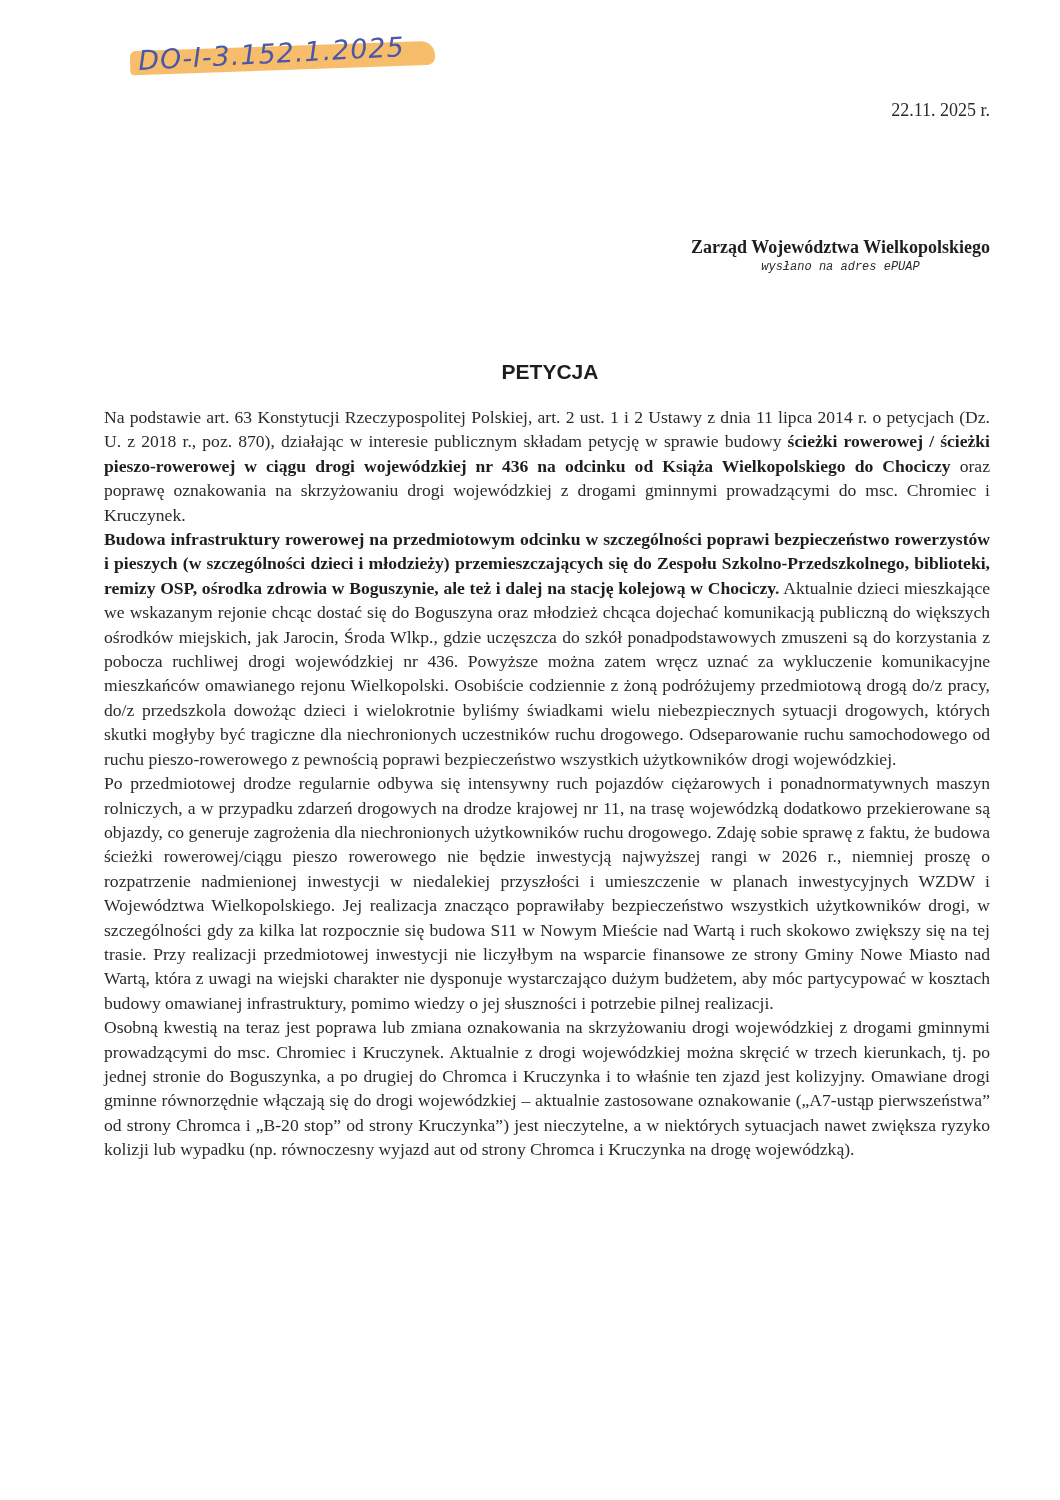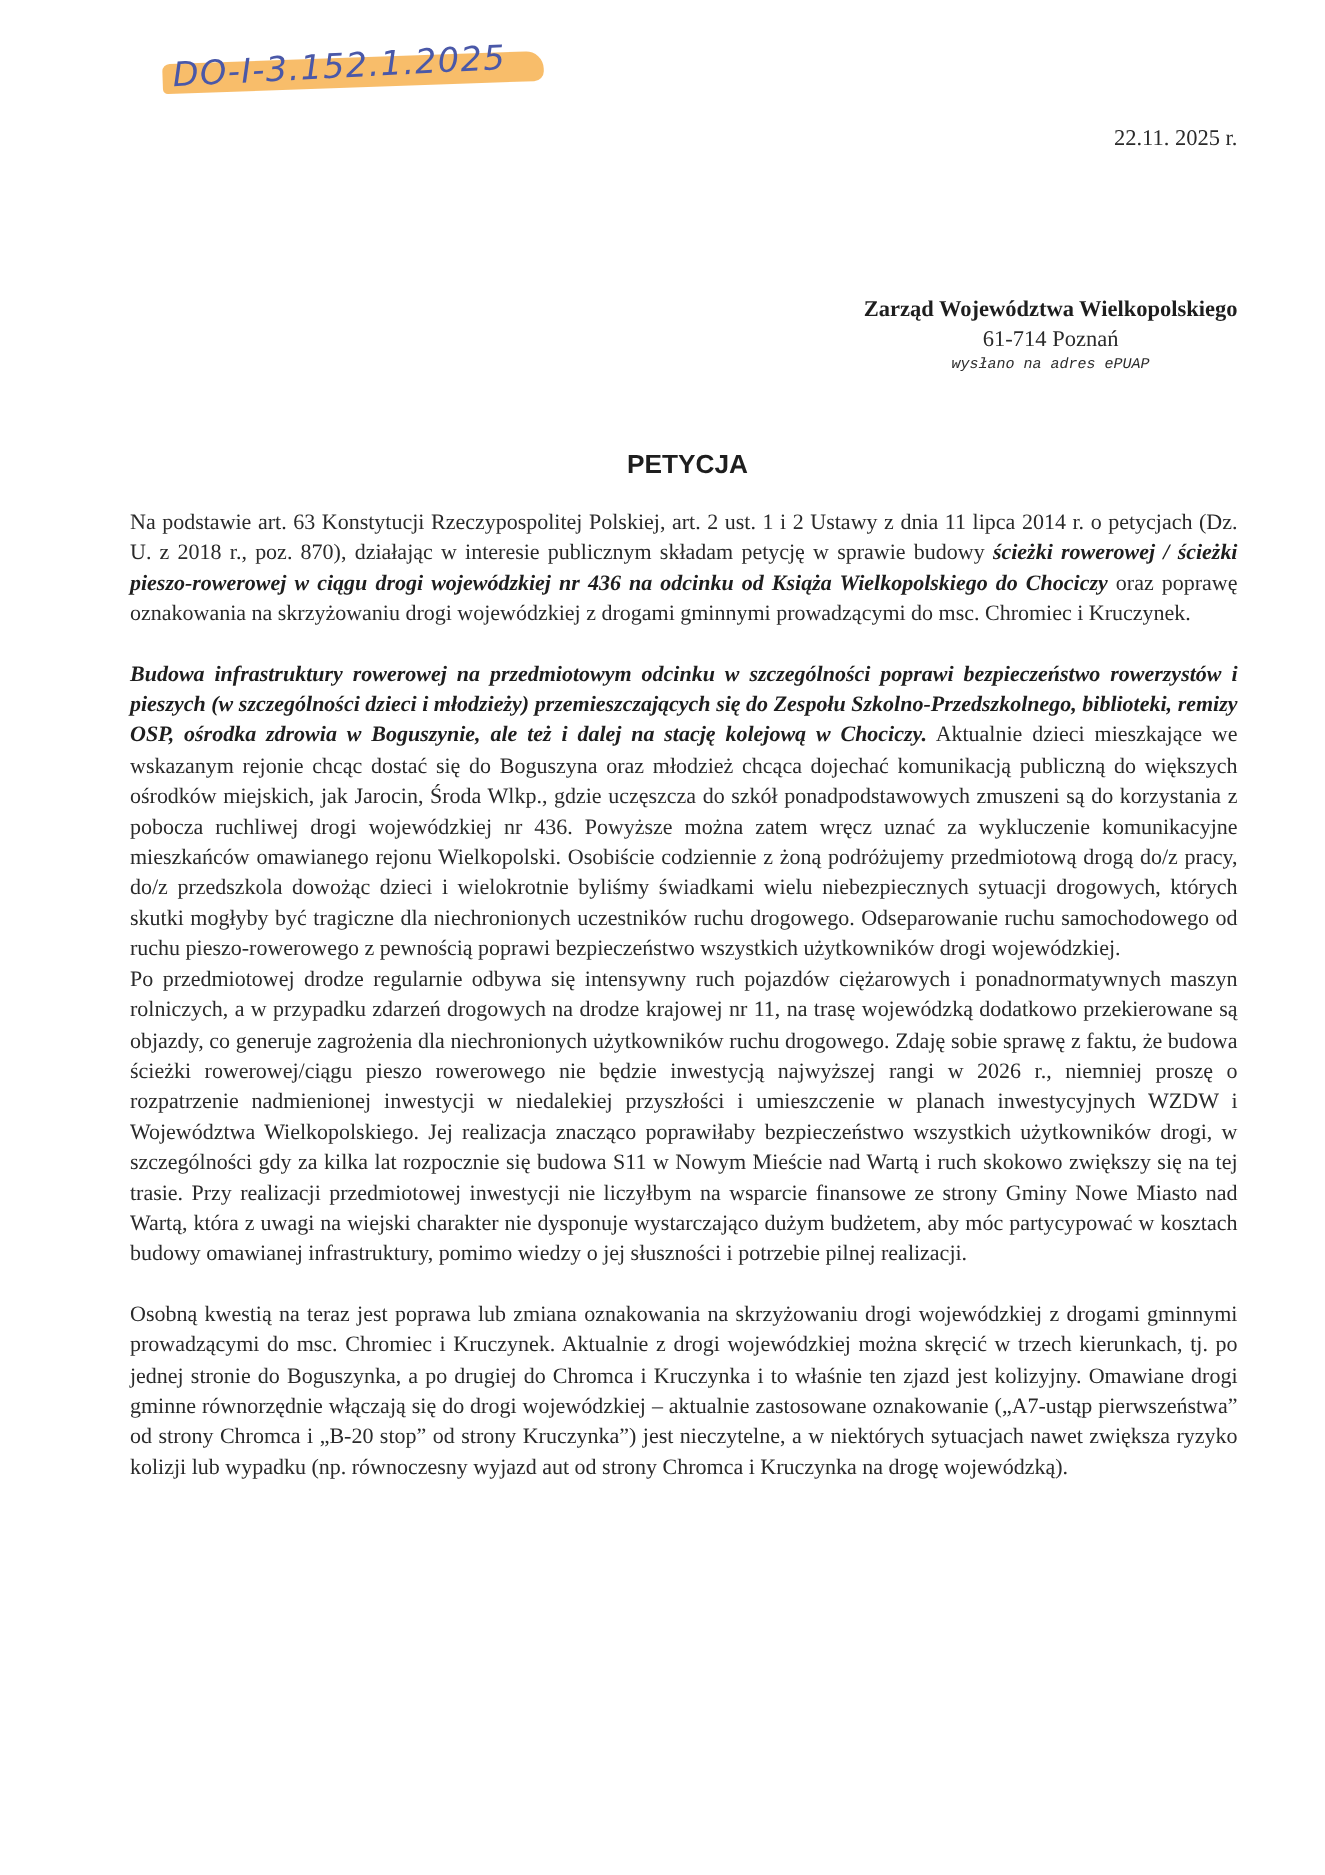--- a/index.html
+++ b/index.html
@@ -16,36 +16,35 @@
   .addr { position: absolute; right: 70px; top: 235px; text-align: center; line-height: 24px; }
   .addr .org { font-weight: bold; font-size: 18px; color: #1e1e1e; }
   .addr .street { font-size: 18px; color: #555; }
   .addr .city { font-size: 18px; }
   .addr .sent { font-family: Liberation Mono, monospace; font-style: italic; font-size: 12px; line-height: 16px; }
   .title { position: absolute; top: 360px; left: 0; width: 1100px; text-align: center;
            font-family: "Liberation Sans", sans-serif; font-weight: bold; font-size: 21px; color: #1e1e1e; }
   .body { position: absolute; left: 104px; top: 405px; width: 886px; font-size: 17.6px;
           line-height: 24.4px; text-align: justify; }
   .body p { margin: 0; }
-  .body p.gap { margin-top: 24px; }
-  .body b { font-weight: bold; color: #1e1e1e; font-style: italic; }
+  .body p.gap { }
+  .body b { font-weight: bold; color: #1e1e1e; }
 </style>
 </head>
 <body>
 
 <div class="stamp">
   <div class="hl"></div>
   <div class="ink">DO-I-3.152.1.2025</div>
 </div>
 
 <div class="date">22.11. 2025 r.</div>
 
 <div class="addr">
   <div class="org">Zarząd Województwa Wielkopolskiego</div>
-  <div class="city">61-714 Poznań</div>
   <div class="sent">wysłano na adres ePUAP</div>
 </div>
 
 <div class="title">PETYCJA</div>
 
 <div class="body">
   <p>
     <span>Na podstawie art. 63 Konstytucji Rzeczypospolitej Polskiej, art. 2 ust. 1 i 2 Ustawy z dnia 11 lipca 2014 r. o petycjach (Dz. U. z 2018 r., poz. 870), działając w interesie publicznym składam petycję w sprawie budowy </span><b>ścieżki rowerowej / ścieżki pieszo-rowerowej w ciągu drogi wojewódzkiej nr 436 na odcinku od Książa Wielkopolskiego do Chociczy</b><span> oraz poprawę oznakowania na skrzyżowaniu drogi wojewódzkiej z drogami gminnymi prowadzącymi do msc. Chromiec i Kruczynek.</span>
   </p>
   <p class="gap">

